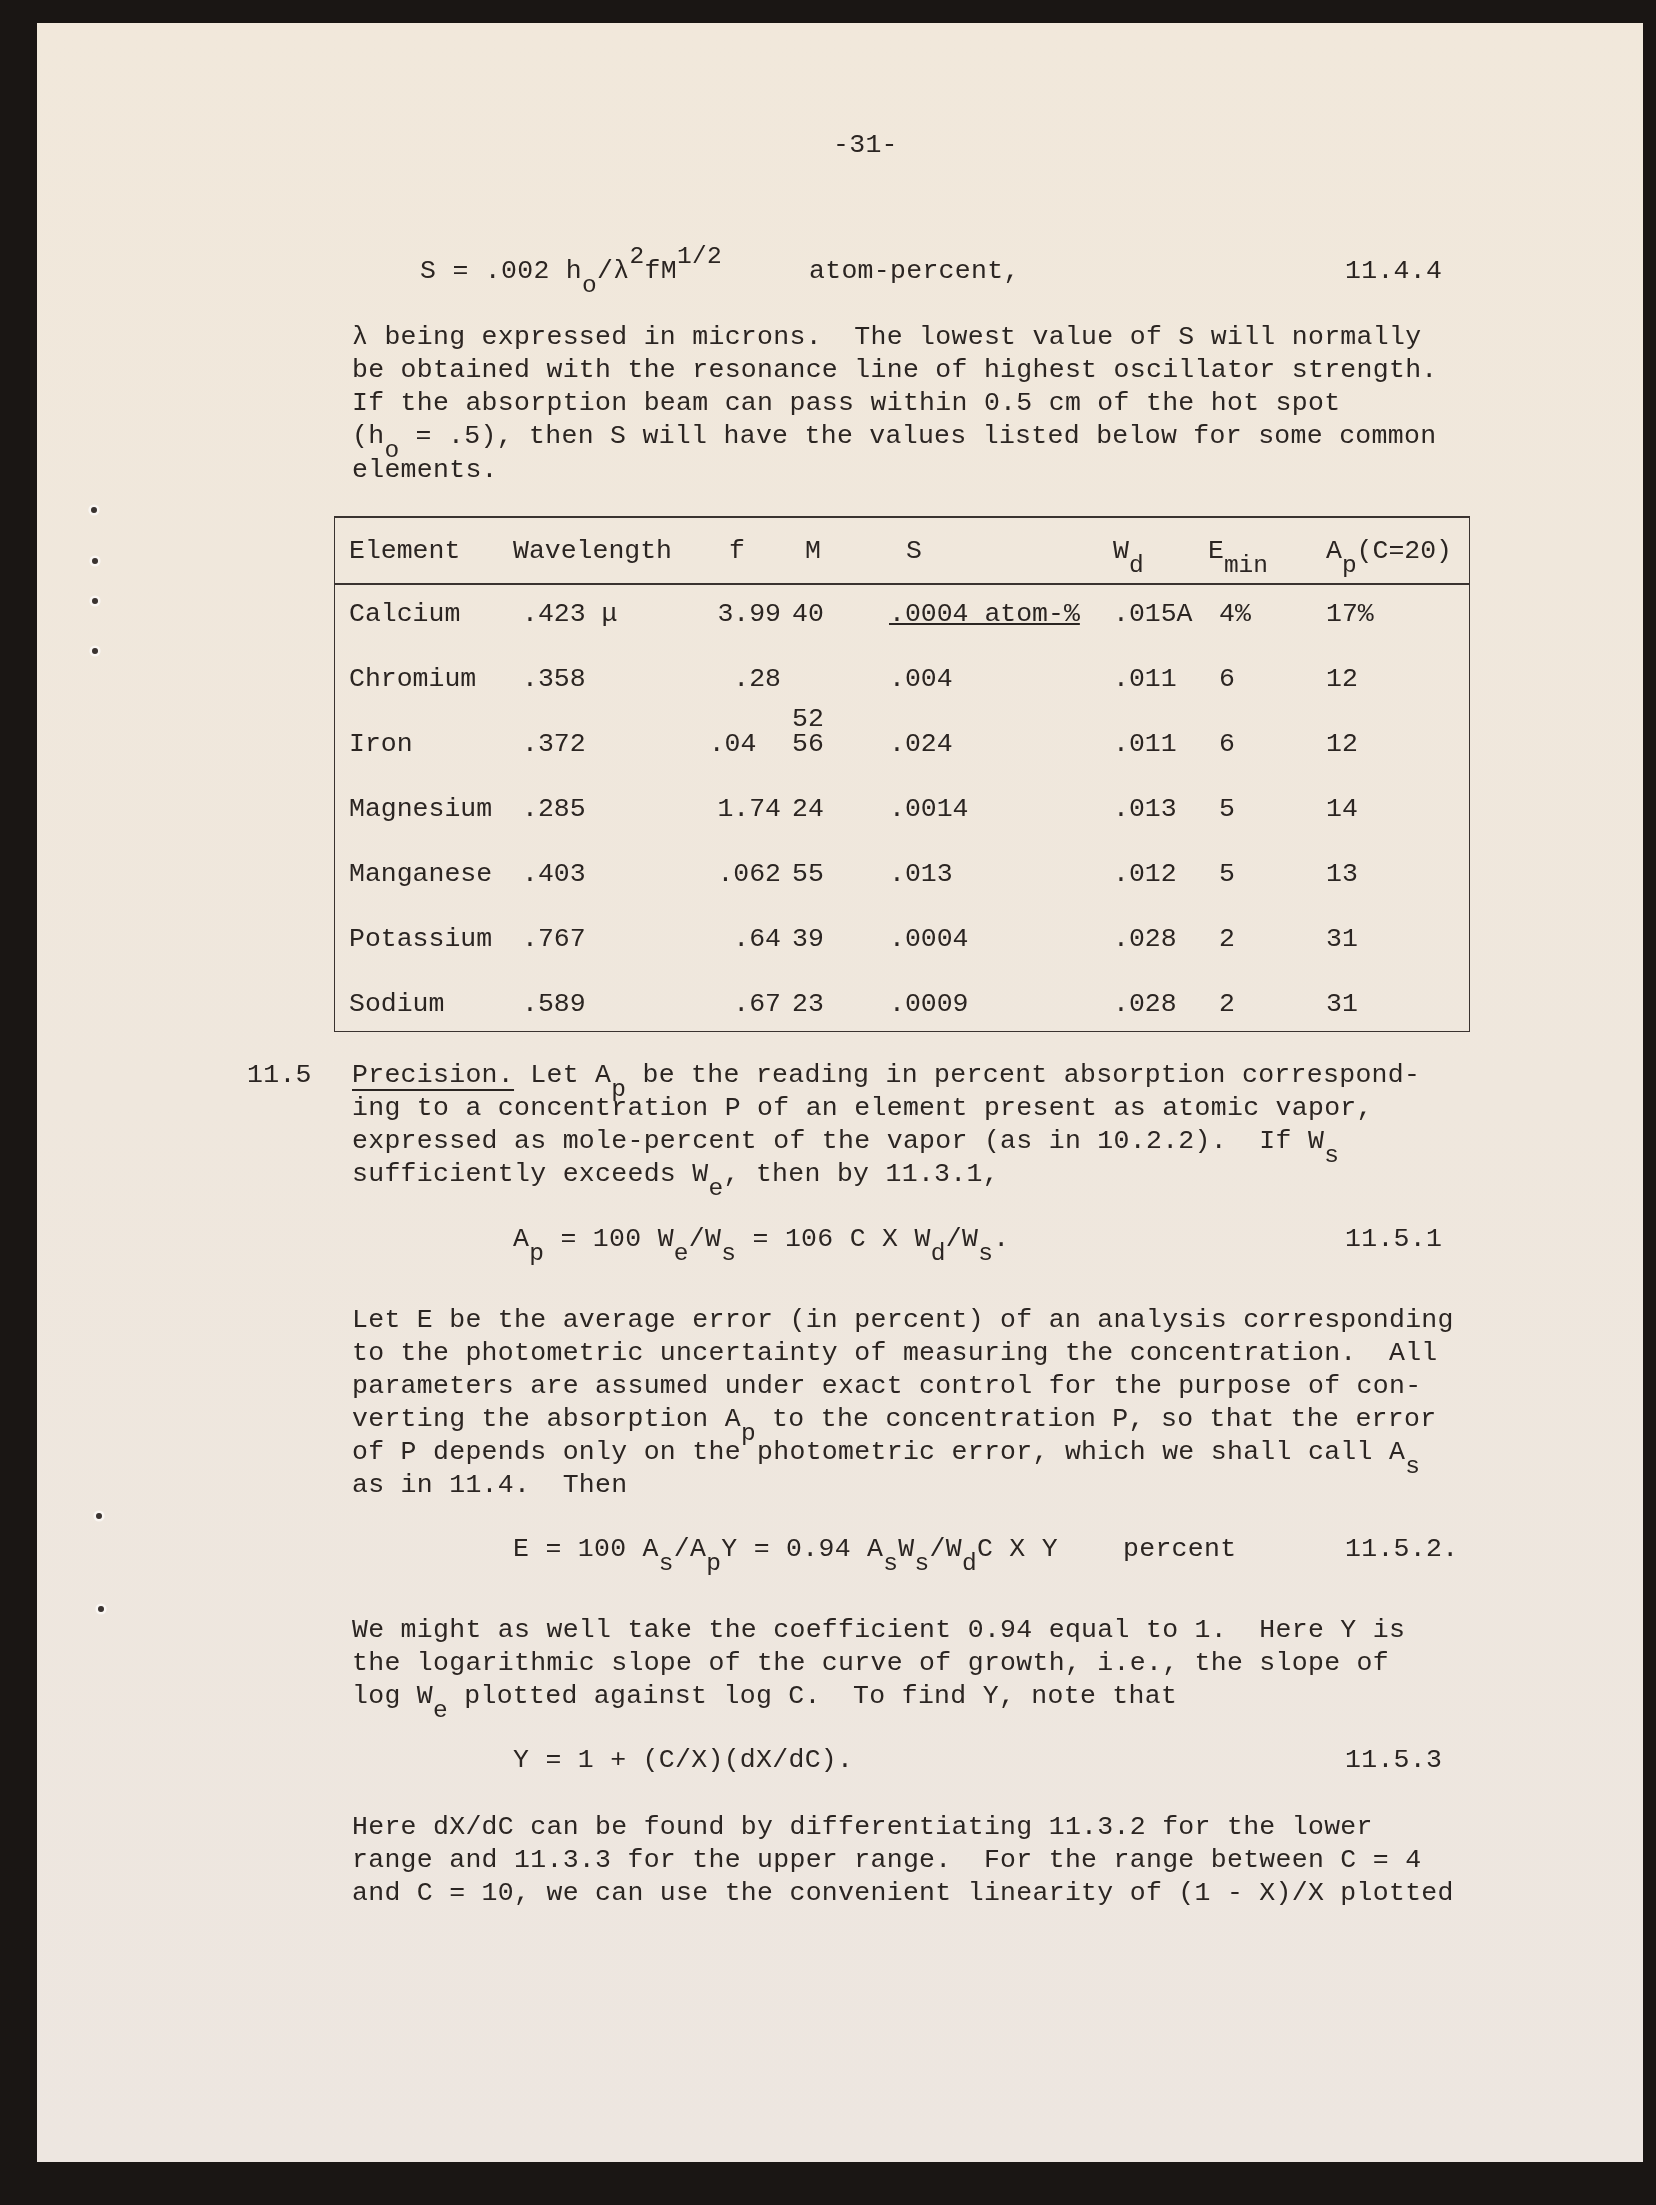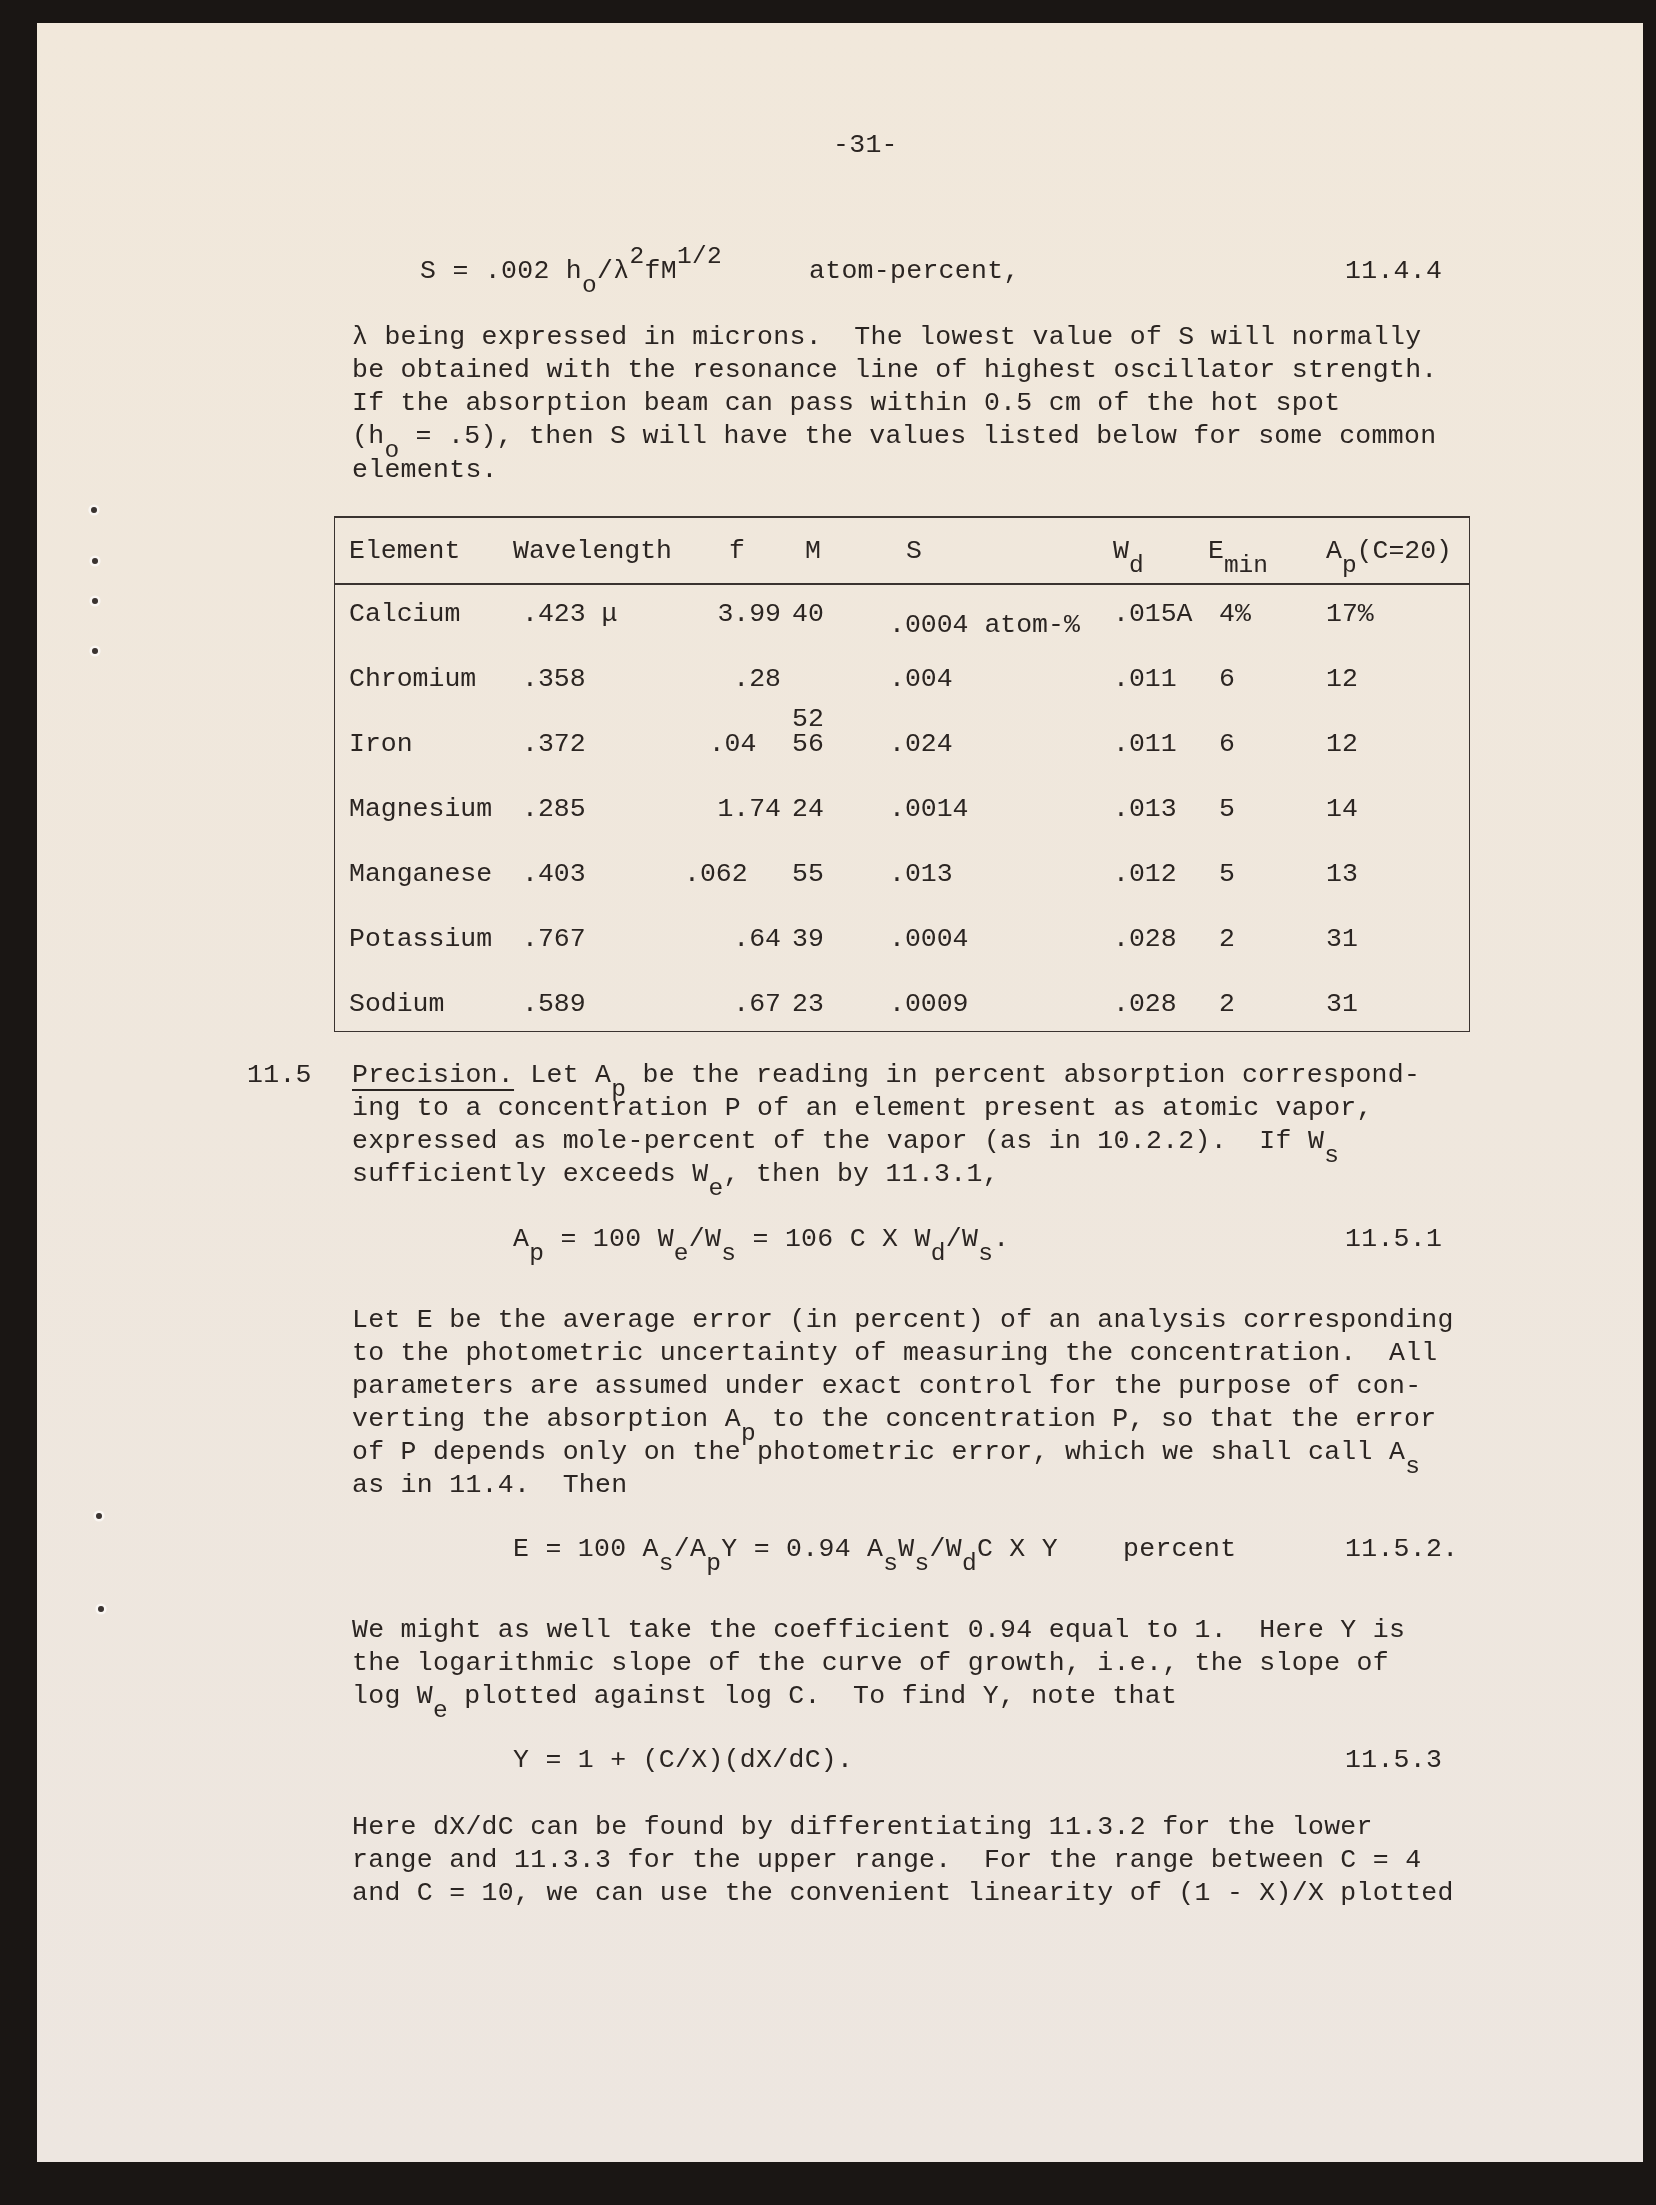--- a/index.html
+++ b/index.html
@@ -57,21 +57,21 @@
   <div class="cell" style="left:571px;top:18px">S</div>
   <div class="cell" style="left:778px;top:18px"><span>W</span><span class="sub">d</span></div>
   <div class="cell" style="left:873px;top:18px"><span>E</span><span class="sub">min</span></div>
   <div class="cell" style="left:991px;top:18px"><span>A</span><span class="sub">p</span><span>(C=20)</span></div>
 
   <div id="table-rows">
       <div class="cell" style="top: 81px; left: 14px;">Calcium</div>
       <div class="cell" style="top: 81px; left: 187px;">.423 μ</div>
       <div class="cell" style="top: 81px; left: 349px; width: 97px; text-align: right;">3.99</div>
       <div class="cell" style="top: 81px; left: 457px;">40</div>
-      <div class="cell" style="top: 92px; left: 554px;">.0004 atom-%</div>
+      <div class="cell" style="top: 81px; left: 554px; text-decoration: underline;">.0004 atom-%</div>
       <div class="cell" style="top: 81px; left: 778px;">.015A</div>
       <div class="cell" style="top: 81px; left: 884px;">4%</div>
       <div class="cell" style="top: 81px; left: 991px;">17%</div>
       <div class="cell" style="top: 146px; left: 14px;">Chromium</div>
       <div class="cell" style="top: 146px; left: 187px;">.358</div>
       <div class="cell" style="top: 146px; left: 349px; width: 97px; text-align: right;">.28</div>
       <div class="cell" style="top: 146px; left: 457px; margin-top: 40px;">52</div>
       <div class="cell" style="top: 146px; left: 554px;">.004</div>
       <div class="cell" style="top: 146px; left: 778px;">.011</div>
       <div class="cell" style="top: 146px; left: 884px;">6</div>
@@ -87,21 +87,21 @@
       <div class="cell" style="top: 276px; left: 14px;">Magnesium</div>
       <div class="cell" style="top: 276px; left: 187px;">.285</div>
       <div class="cell" style="top: 276px; left: 349px; width: 97px; text-align: right;">1.74</div>
       <div class="cell" style="top: 276px; left: 457px;">24</div>
       <div class="cell" style="top: 276px; left: 554px;">.0014</div>
       <div class="cell" style="top: 276px; left: 778px;">.013</div>
       <div class="cell" style="top: 276px; left: 884px;">5</div>
       <div class="cell" style="top: 276px; left: 991px;">14</div>
       <div class="cell" style="top: 341px; left: 14px;">Manganese</div>
       <div class="cell" style="top: 341px; left: 187px;">.403</div>
-      <div class="cell" style="top: 341px; left: 349px; width: 97px; ">.062</div>
+      <div class="cell" style="top: 341px; left: 349px; width: 97px; text-align: right;">.062</div>
       <div class="cell" style="top: 341px; left: 457px;">55</div>
       <div class="cell" style="top: 341px; left: 554px;">.013</div>
       <div class="cell" style="top: 341px; left: 778px;">.012</div>
       <div class="cell" style="top: 341px; left: 884px;">5</div>
       <div class="cell" style="top: 341px; left: 991px;">13</div>
       <div class="cell" style="top: 406px; left: 14px;">Potassium</div>
       <div class="cell" style="top: 406px; left: 187px;">.767</div>
       <div class="cell" style="top: 406px; left: 349px; width: 97px; text-align: right;">.64</div>
       <div class="cell" style="top: 406px; left: 457px;">39</div>
       <div class="cell" style="top: 406px; left: 554px;">.0004</div>

